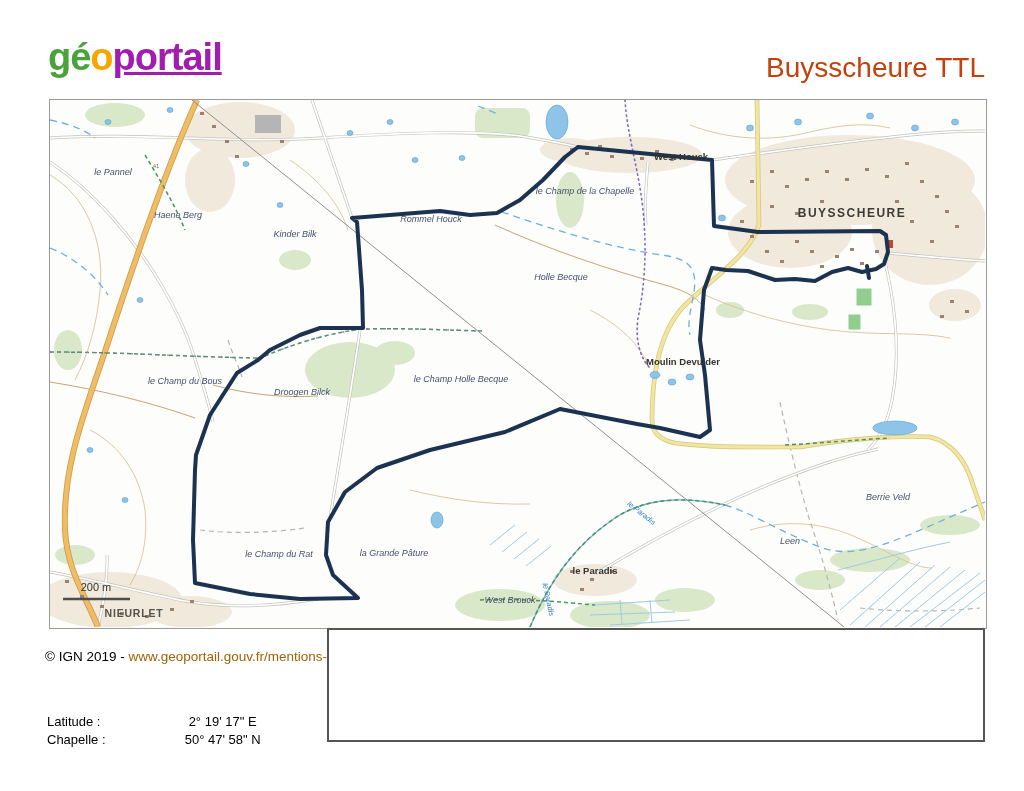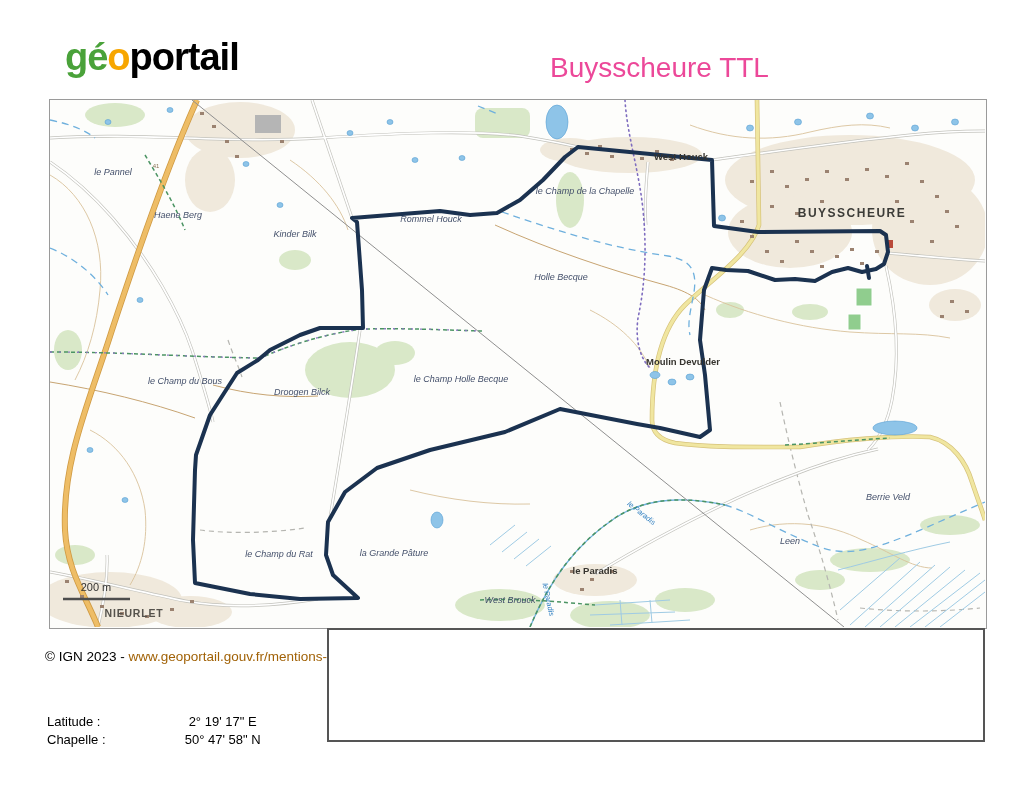--- a/index.html
+++ b/index.html
@@ -1,22 +1,22 @@
 <!DOCTYPE html>
 <html><head>
 <meta charset="utf-8">
 <style>
   html,body{margin:0;padding:0;background:#ffffff;font-family:"Liberation Sans",sans-serif;}
   #page{position:relative;width:1024px;height:791px;background:#fff;overflow:hidden;}
 
   
   #logo{position:absolute;left:48px;top:36px;font-size:38px;font-weight:bold;letter-spacing:-1px;}
-  #logo .p1{color:#4aa23a;margin-left:17px;} #logo .p2{color:#f7a600;} #logo .p3{color:#000000;}
-  #title{position:absolute;left:550px;top:52px;width:435px;text-align:left;
-         font-size:28px;color:#ec4899;}
+  #logo .p1{color:#4aa23a;} #logo .p2{color:#f7a600;} #logo .p3{color:#a21caf;text-decoration:underline;}
+  #title{position:absolute;left:550px;top:52px;width:435px;text-align:right;
+         font-size:28px;color:#c2410c;}
 
   
   #map-frame{position:absolute;left:49px;top:99px;width:936px;height:528px;
              border:1px solid #9a9a9a;box-sizing:content-box;background:#fdfdfb;}
   svg{display:block;}
 
   
   .builtup{fill:#f0e9dc;stroke:none;}
   .green{fill:#d9e8c8;stroke:none;}
   .sport{fill:#90cd8e;stroke:#ffffff;stroke-width:1;}
@@ -328,21 +328,21 @@
 
       <g>
         <line class="scalebar" x1="13" y1="499" x2="80" y2="499"></line>
         <text class="lbl scaletext" x="46" y="491" text-anchor="middle">200 m</text>
       </g>
     </svg>
   </div>
 
   <div id="attribution">
     <div>
-      <span>© IGN 2023 - </span><span class="link">www.geoportail.gouv.fr/mentions-</span>
+      <span>© IGN 2019 - </span><span class="link">www.geoportail.gouv.fr/mentions-</span>
     </div>
   </div>
 
   <div id="coords">
     <div>
       <span class="clabel">Latitude :</span>
       <span class="cvalue">2° 19' 17" E</span>
     </div>
     <div>
       <span class="clabel">Chapelle :</span>

